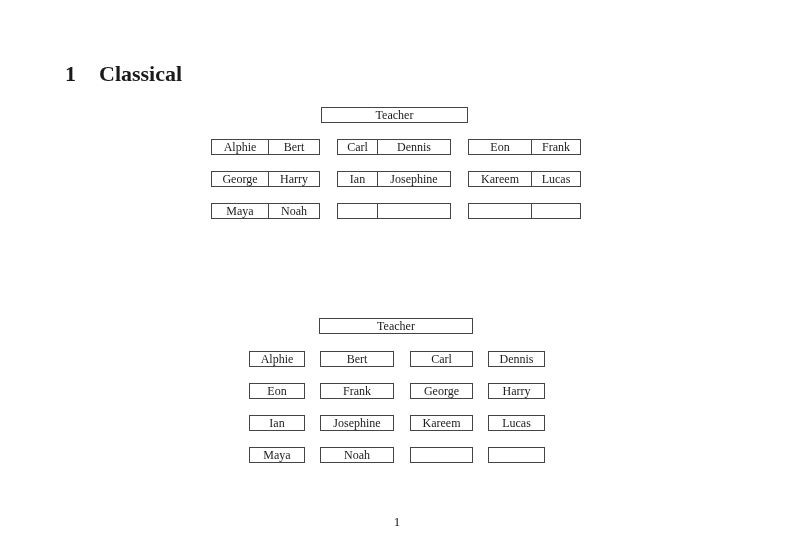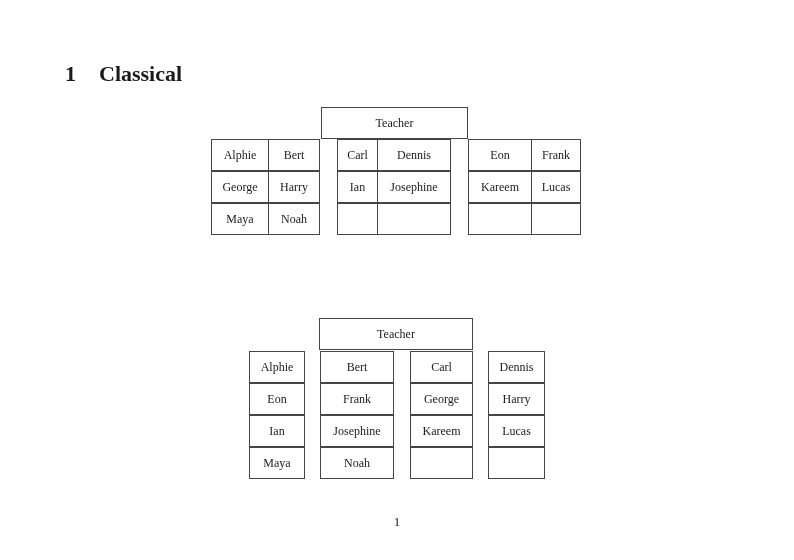--- a/index.html
+++ b/index.html
@@ -3,21 +3,21 @@
 <meta charset="utf-8">
 <style>
   html,body{margin:0;padding:0;background:#ffffff;}
   .page{
     position:relative;width:794px;height:560px;background:#ffffff;
     font-family:"Liberation Serif","DejaVu Serif",serif;color:#1b1b1b;overflow:hidden;
   }
   .heading{position:absolute;left:65px;font-weight:700;font-size:22px;line-height:22px;white-space:nowrap;}
   .sec-num{display:inline-block;width:34px;}
   .box{
-    position:absolute;height:32px;box-sizing:border-box;background:#ffffff;
+    position:absolute;height:16px;box-sizing:border-box;background:#ffffff;
     border:1px solid #454545;display:flex;align-items:center;justify-content:center;
     font-size:12px;line-height:14px;white-space:nowrap;
   }
   .desk{padding:0;justify-content:flex-start;align-items:stretch;}
   .desk .cell{display:flex;align-items:center;justify-content:center;height:100%;box-sizing:border-box;}
   .desk .cl{border-right:1px solid #454545;}
   .desk .cr{flex:1;}
   .ga .cl{width:57px;}
   .gb .cl{width:40px;}
   .gc .cl{width:63px;}

